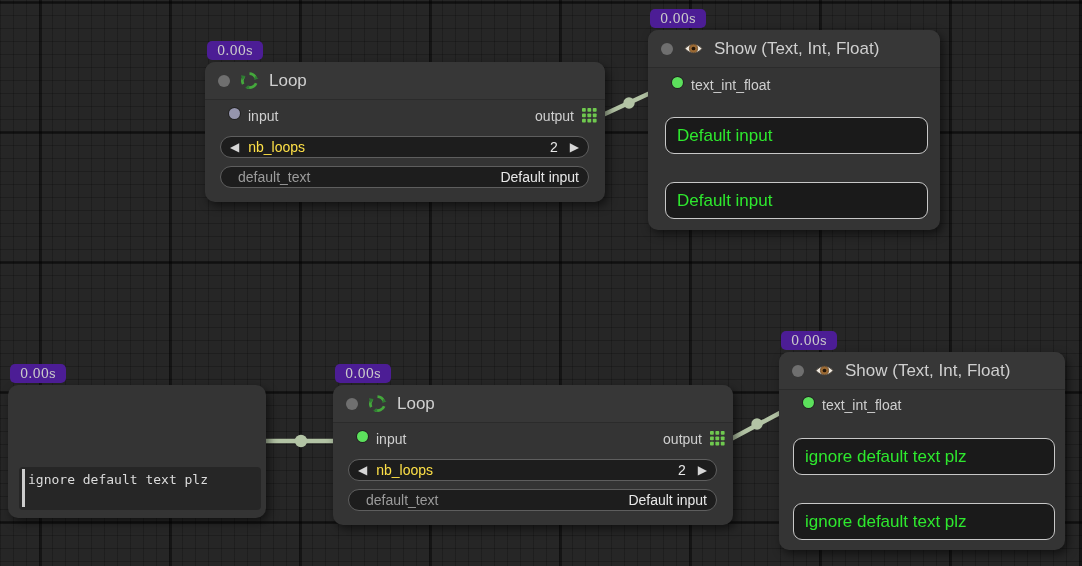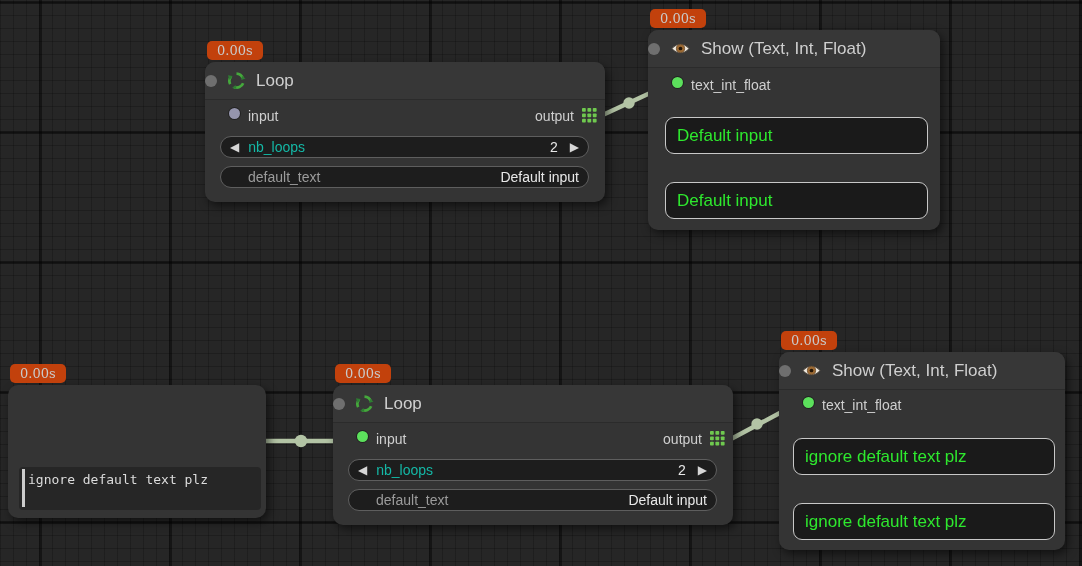--- a/index.html
+++ b/index.html
@@ -31,27 +31,27 @@
   .links path{stroke:var(--link);stroke-width:4.5px;fill:none;stroke-linecap:round}
   .links circle{fill:var(--link)}
 
   .node{
     position:absolute;z-index:2;
     background:#343434;border-radius:10px;
     box-shadow:3px 4px 10px rgba(0,0,0,.55);
   }
   .badge{
     position:absolute;top:-21px;left:2px;
-    background:#c2410c;color:#c9c9c9;
+    background:#4c1d95;color:#c9c9c9;
     font-family:"DejaVu Serif",serif;font-size:13px;line-height:17px;
     padding:1px 10px 1px;border-radius:5px;
   }
   .titlebar{
     height:38px;display:flex;align-items:center;gap:10px;
-    padding:0 0;background:#373737;
+    padding:0 13px;background:#373737;
     border-radius:10px 10px 0 0;border-bottom:1px solid #2b2b2b;
   }
   .cdot{width:12px;height:12px;border-radius:50%;background:#6f6f6f;flex:none}
   .title{font-size:17px;color:#cfcfcf;white-space:nowrap}
   .ticon{display:flex;align-items:center;flex:none}
 
   .slotrow{
     position:absolute;left:16px;right:0;height:22px;
     display:flex;align-items:flex-start;gap:8px;padding:0 8px;
   }
@@ -60,22 +60,22 @@
   .socket.off{background:var(--socket-idle)}
   .slot-label{font-size:14px;color:#cfcfcf;white-space:nowrap}
   .spacer{flex:1}
 
   .widget{
     position:absolute;left:15px;right:16px;height:22px;
     background:#1d1d1d;border:1px solid #5e5e5e;border-radius:12px;
     display:flex;align-items:center;font-size:14px;padding:0 9px;
   }
   .arrow{color:#d6d6d6;font-size:12px;line-height:1;flex:none}
-  .wlabel{color:#14b8a6;margin-left:9px;white-space:nowrap}
-  .widget.textw .wlabel{color:#9b9b9b;margin-left:18px}
+  .wlabel{color:#fde047;margin-left:9px;white-space:nowrap}
+  .widget.textw .wlabel{color:#9b9b9b;margin-left:8px}
   .wvalue{margin-left:auto;color:#e8e8e8;white-space:nowrap}
   .widget.numw .wvalue{margin-right:12px}
 
   .showbox{
     position:absolute;height:37px;
     background:#1a1a1a;border:1.5px solid #c8c8c8;border-radius:9px;
     display:flex;align-items:center;padding:0 11px;
     font-size:17px;color:var(--value-text);white-space:nowrap;
   }
   .textarea{

